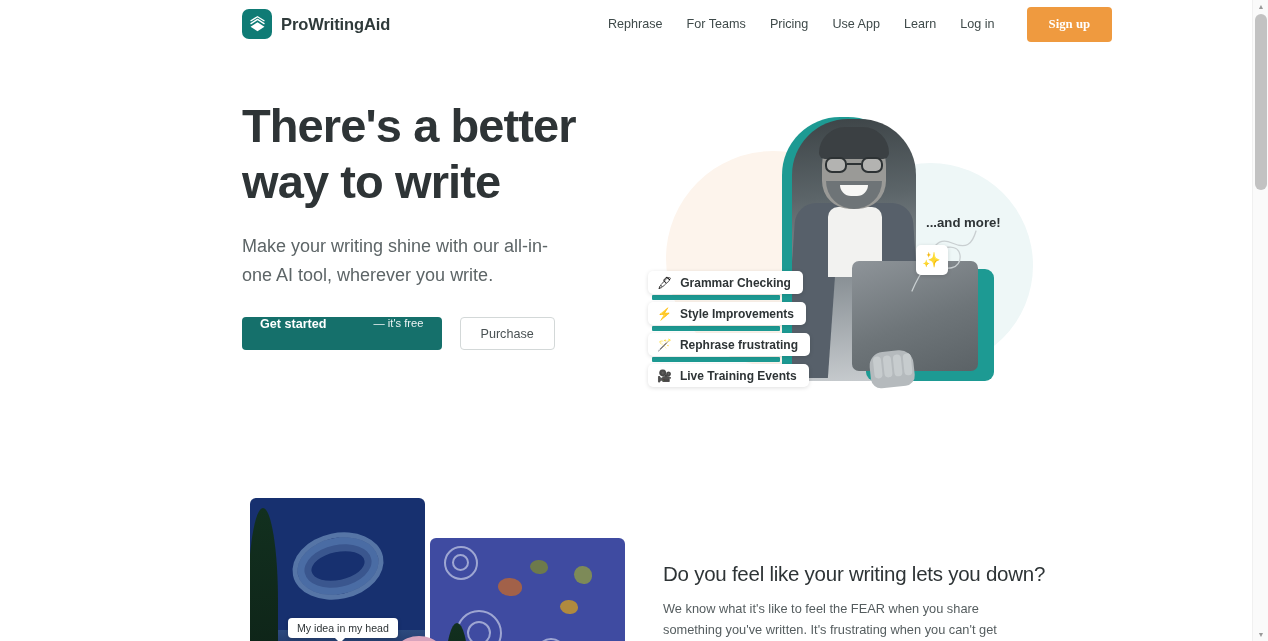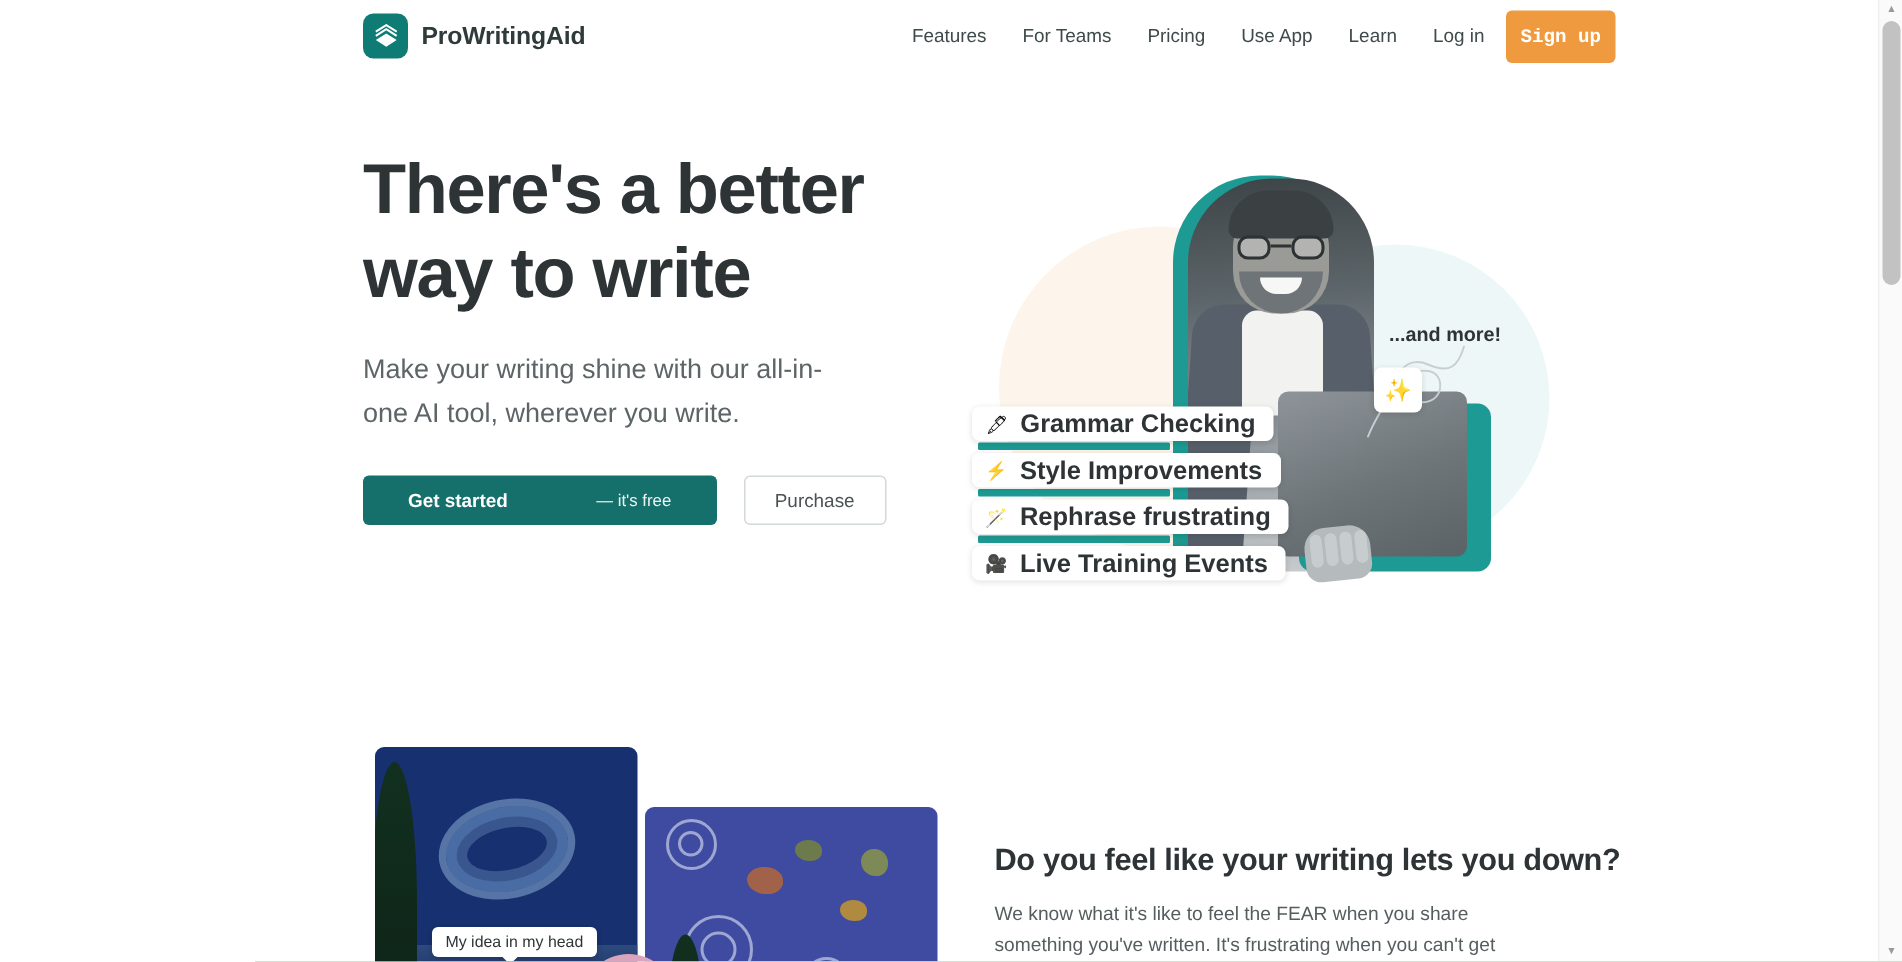--- a/index.html
+++ b/index.html
@@ -77,31 +77,31 @@
   }
   .nav-link {
     font-size: 12.6px;
     color: #3f4a4a;
     text-decoration: none;
     padding: 7px 12px;
     white-space: nowrap;
     line-height: 1;
   }
   .nav-cta {
-    margin-left: 2px;
+    margin-left: 20px;
     background: #ef9a3f;
     color: #ffffff;
     font-size: 12.8px;
     font-weight: bold;
     border: none;
     border-radius: 4px;
-    padding: 10px 10px;
+    padding: 10px 22px;
     cursor: pointer;
     white-space: nowrap;
-    font-family: Liberation Mono, monospace;
+    font-family: Liberation Serif, serif;
   }
 
   
   .hero {
     position: absolute;
     left: 0;
     top: 48px;
     width: 1252px;
     height: 420px;
   }
@@ -131,28 +131,28 @@
     display: flex;
     align-items: center;
     gap: 18px;
     margin-bottom: 28px;
   }
   .btn-primary {
     background: #15706b;
     color: #ffffff;
     border: none;
     border-radius: 4px;
-    padding: 0 30px;
+    padding: 0 18px;
     height: 33px;
     font-size: 12.6px;
     font-weight: bold;
     cursor: pointer;
     display: inline-flex;
-    align-items: center;
-    gap: 19px;
+    align-items: flex-start;
+    gap: 7px;
     font-family: inherit;
     white-space: nowrap;
   }
   .btn-primary .sub {
     font-weight: normal;
     font-size: 11.2px;
     opacity: .92;
     margin-left: 40px;
   }
   .btn-secondary {
@@ -342,21 +342,21 @@
     background: #ffffff;
     border-radius: 5px;
     box-shadow: 0 1px 4px rgba(0,0,0,.13);
     height: 23px;
     padding: 0 12px 0 9px;
     margin-bottom: 8px;
     width: max-content;
   }
   .chip-icon { font-size: 12px; line-height: 1; flex: none; }
   .chip-label {
-    font-size: 17px;
+    font-size: 12px;
     color: #2e3436;
     font-weight: bold;
     white-space: nowrap;
   }
   .chip-bar {
     position: absolute;
     left: 4px;
     bottom: -6px;
     width: 128px;
     height: 5px;
@@ -470,21 +470,21 @@
   }
 
   .sec2-copy {
     position: absolute;
     left: 663px;
     top: 94px;
     width: 352px;
   }
   .sec2-title {
     font-size: 20.5px;
-    font-weight: bold;
+    font-weight: normal;
     color: #2e3436;
     letter-spacing: -0.25px;
     margin-bottom: 12px;
     white-space: nowrap;
   }
   .sec2-body {
     font-size: 12.8px;
     line-height: 1.68;
     color: #555d5f;
   }
@@ -530,21 +530,21 @@
           <svg width="19" height="19" viewBox="0 0 24 24" aria-hidden="true">
             <path d="M3.2 14.8 L12 9.2 L20.8 14.8 L12 20.4 Z" fill="#ffffff"></path>
             <path d="M3.2 11.2 L12 5.6 L20.8 11.2" fill="none" stroke="#ffffff" stroke-width="1.7" stroke-linejoin="round"></path>
             <path d="M3.2 7.6 L12 2.2 L20.8 7.6" fill="none" stroke="#ffffff" stroke-width="1.7" stroke-linejoin="round"></path>
           </svg>
         </span>
         <span class="brand-name">ProWritingAid</span>
       </a>
 
       <nav class="main-nav">
-        <a class="nav-link" href="#">Features</a>
+        <a class="nav-link" href="#">Rephrase</a>
         <a class="nav-link" href="#">For Teams</a>
         <a class="nav-link" href="#">Pricing</a>
         <a class="nav-link" href="#">Use App</a>
         <a class="nav-link" href="#">Learn</a>
         <a class="nav-link" href="#">Log in</a>
         <button class="nav-cta">Sign up</button>
       </nav>
 
     </header>
 

